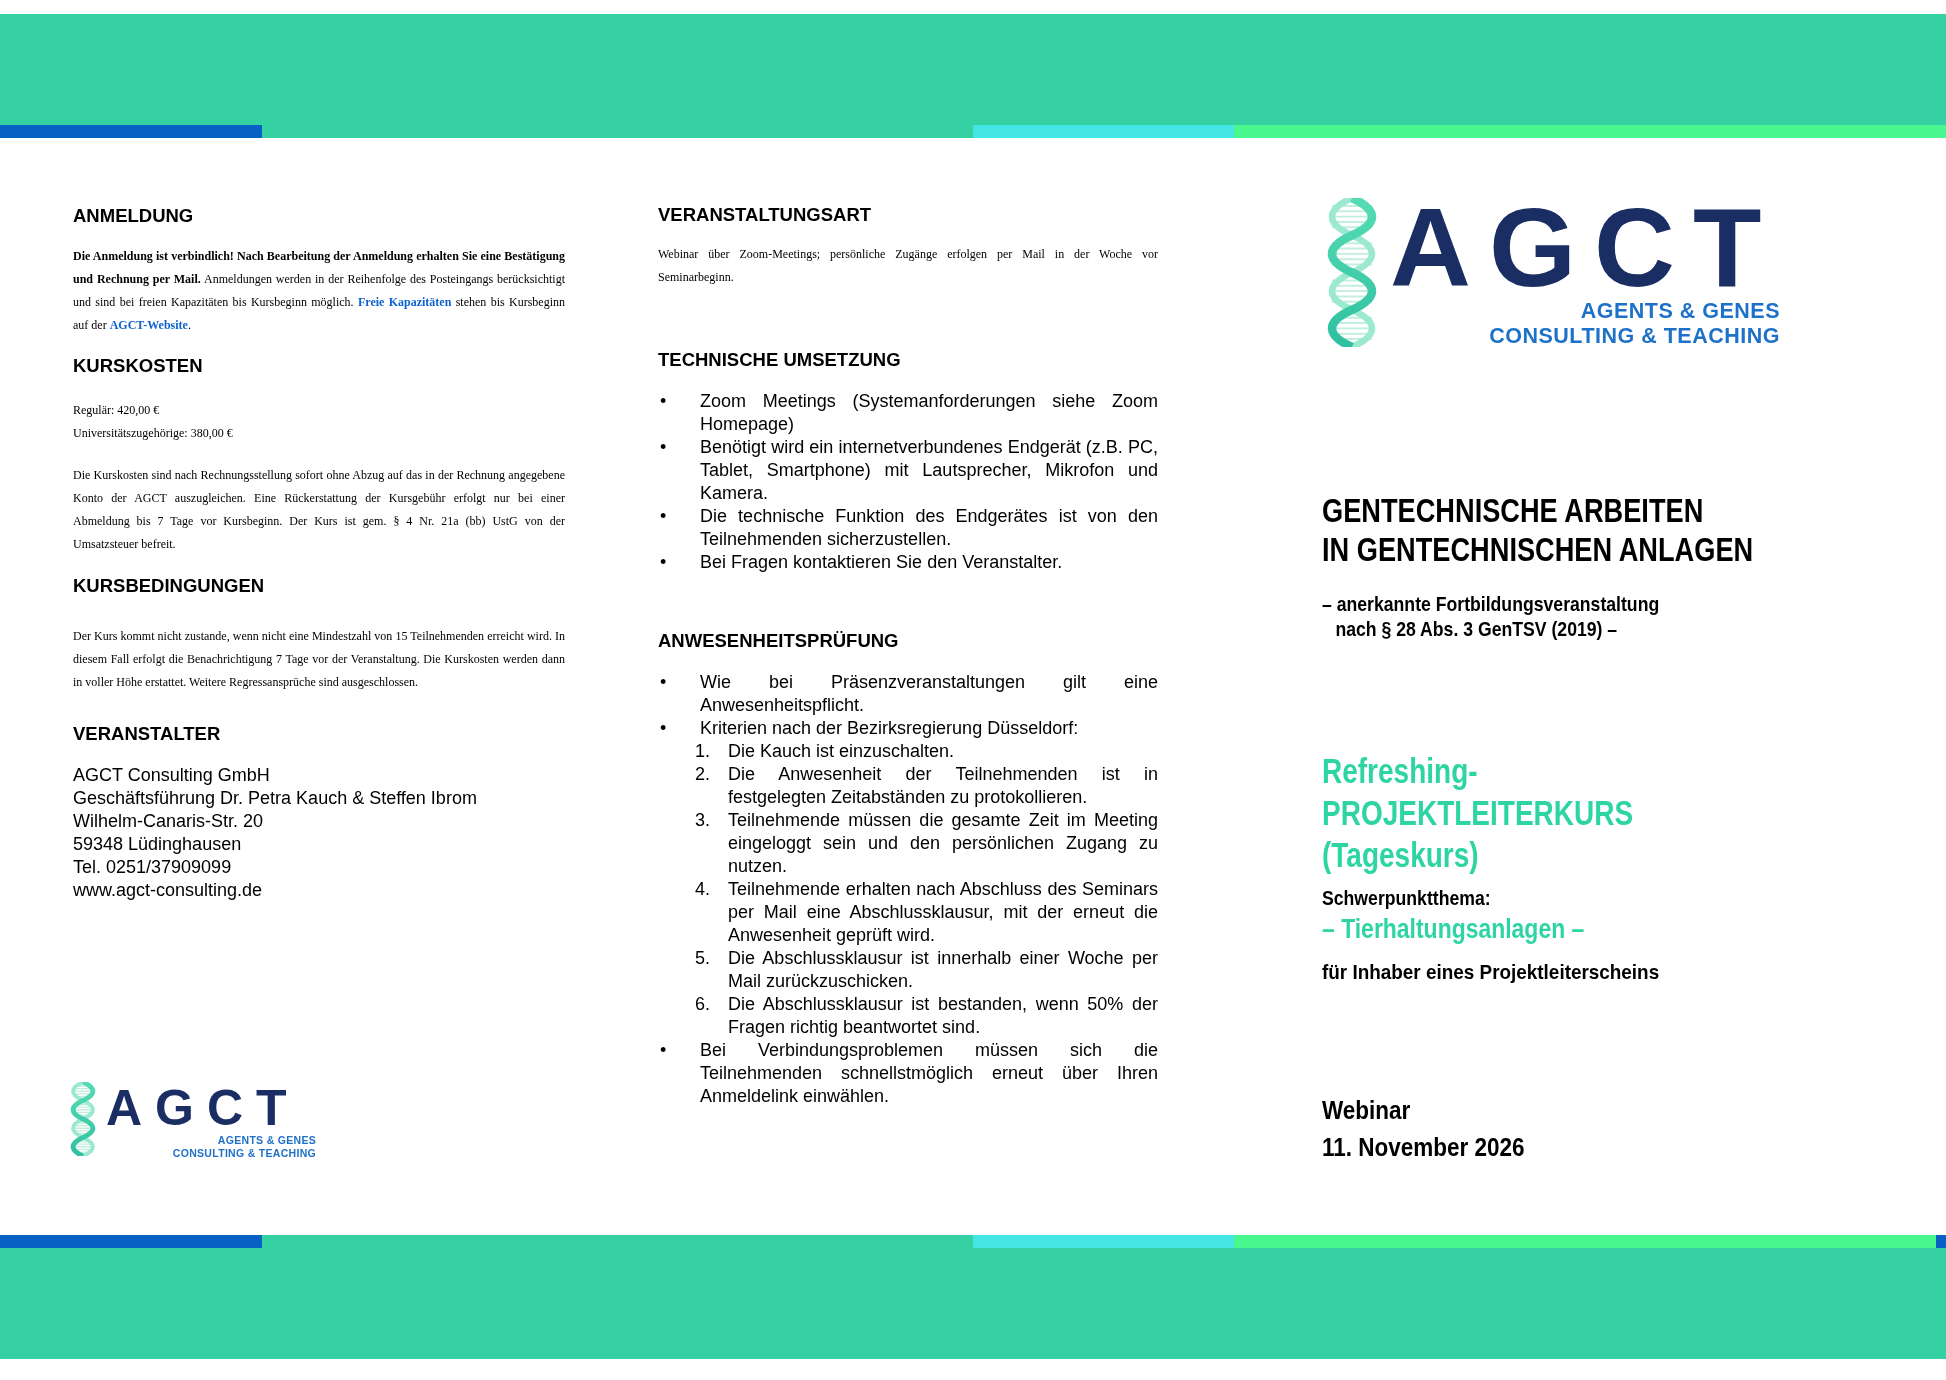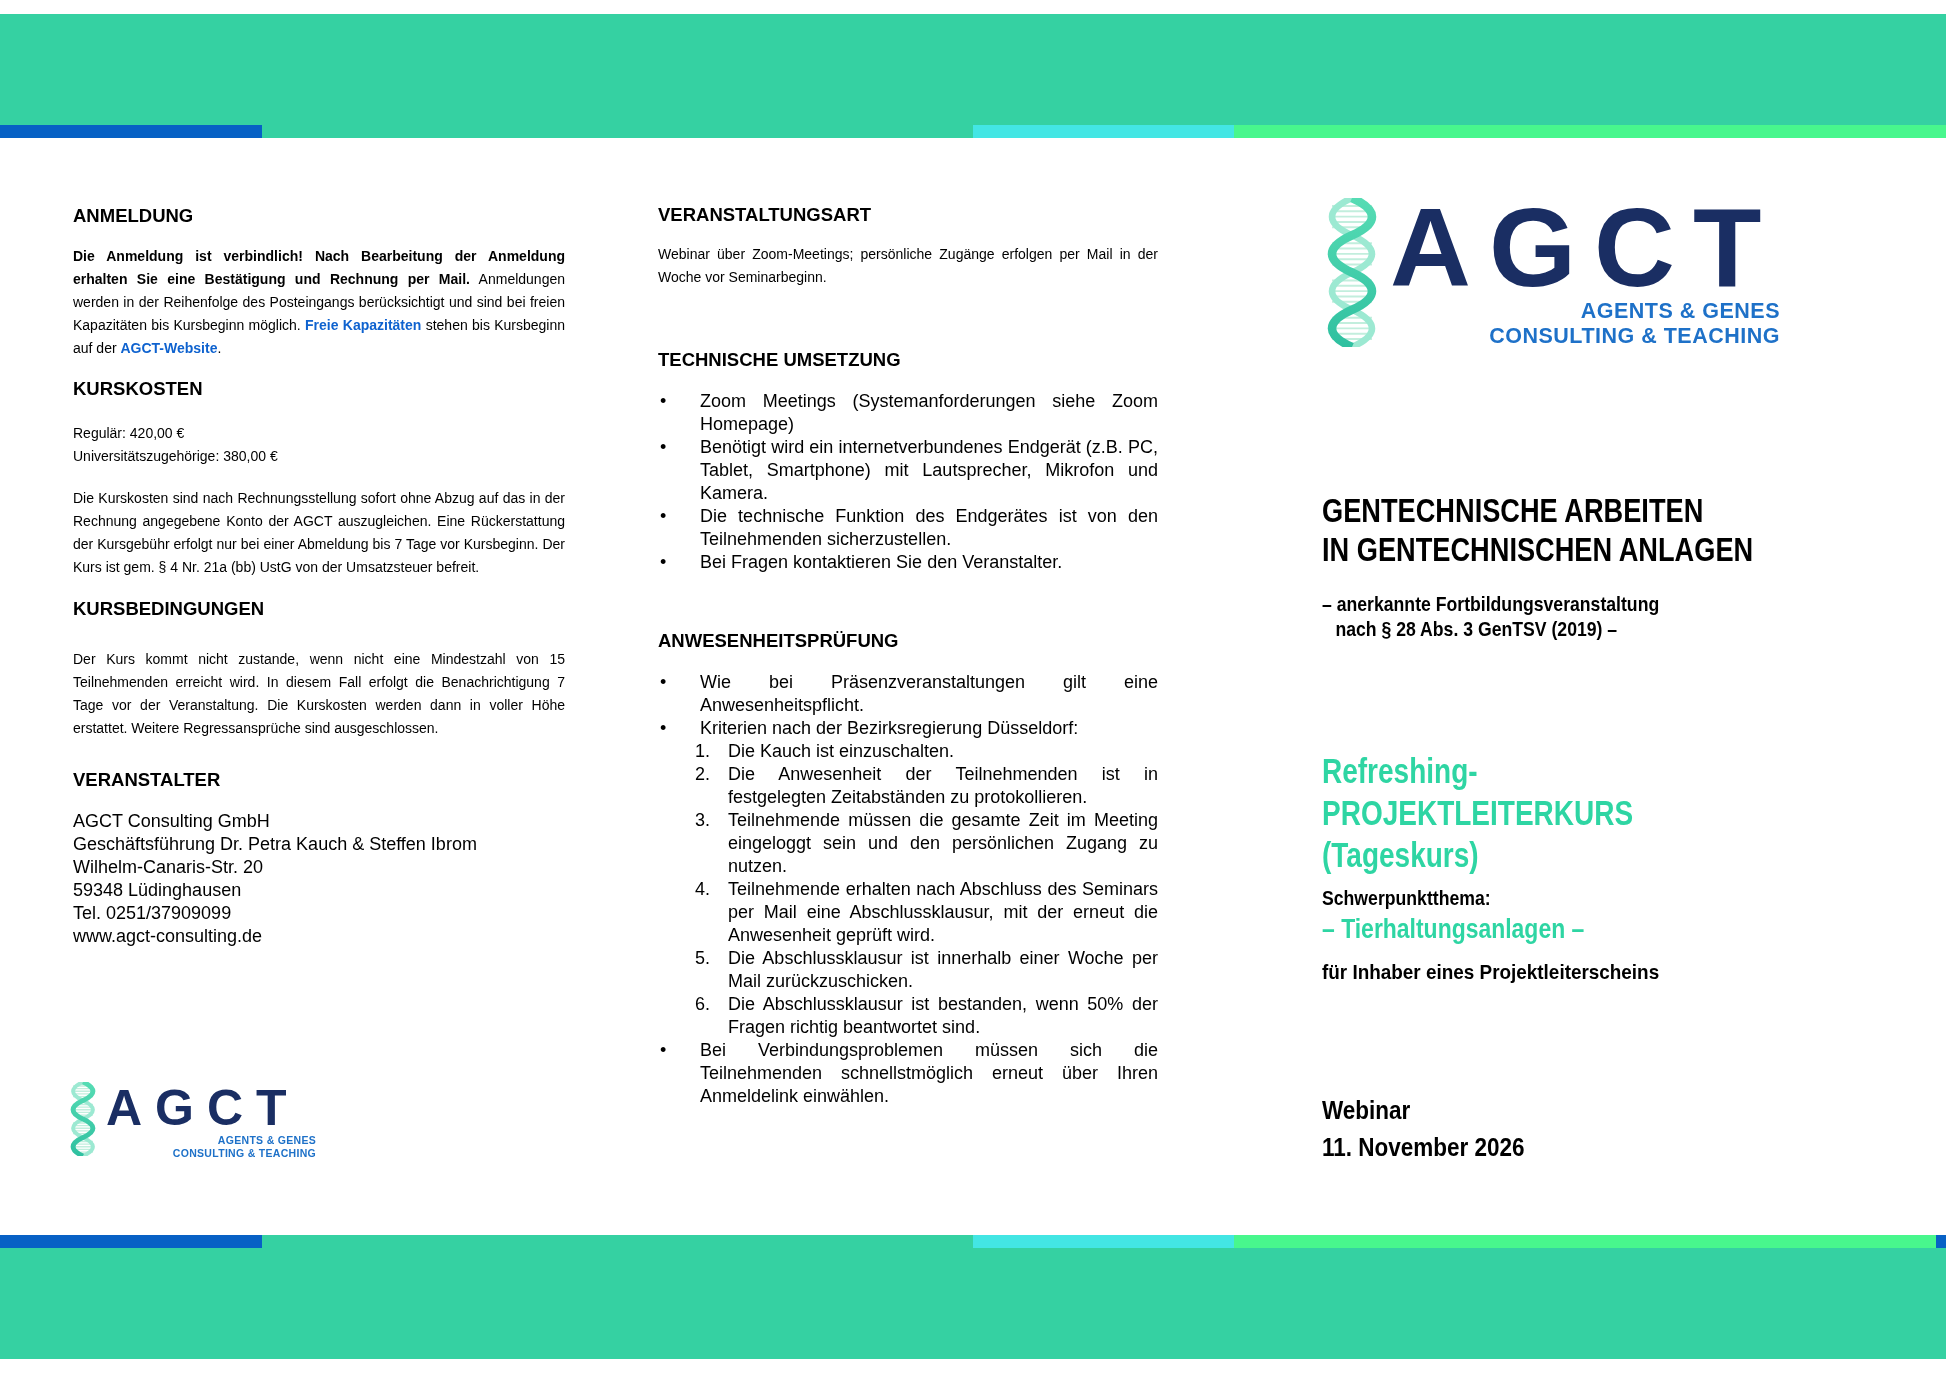--- a/index.html
+++ b/index.html
@@ -17,21 +17,21 @@
   .band-bottom { position:absolute; left:0; top:1235px; width:1946px; height:124px; }
   .band-bottom .strip { position:absolute; left:0; top:0; height:13px; width:1946px; display:flex; }
   .band-bottom .fill { position:absolute; left:0; top:13px; height:111px; width:1946px;
                        background:var(--band_green,#35d1a2); }
   .seg { height:100%; }
 
   
   .col-left { position:absolute; left:73px;  top:204px; width:492px; }
   .col-mid  { position:absolute; left:658px; top:203px; width:500px; }
   .h  { font-weight:bold; font-size:18.5px; line-height:23px; }
-  .p  { font-size:14px; line-height:23px; }
+  .p  { font-size:12px; line-height:23px;font-family:Liberation Serif, serif; }
   .just { text-align:justify; }
   .lnk { color:var(--link_blue,#0e62cf); font-weight:bold; text-decoration:none; cursor:pointer; }
   .addr div { font-size:18px; line-height:23px; }
   .mt16{margin-top:28px}.mt17{margin-top:17px}.mt18{margin-top:18px}
   .mt19{margin-top:19px}.mt22{margin-top:22px}.mt55{margin-top:55px}.mt59{margin-top:59px}
 
   
   .li { position:relative; padding-left:42px; font-size:18px; line-height:23px; text-align:justify; }
   .li .mk { position:absolute; left:2px; top:0; text-align:left; }
   .li.num { padding-left:70px; }

